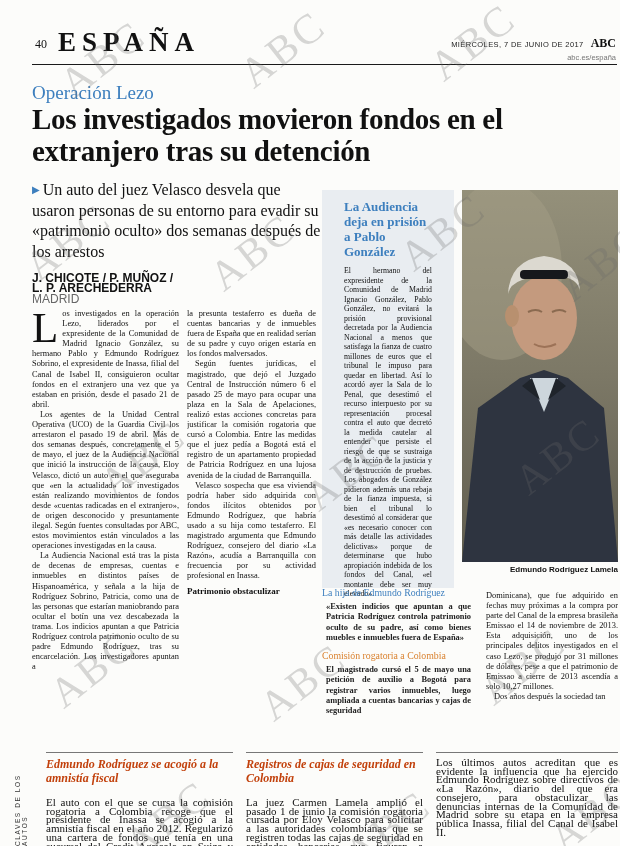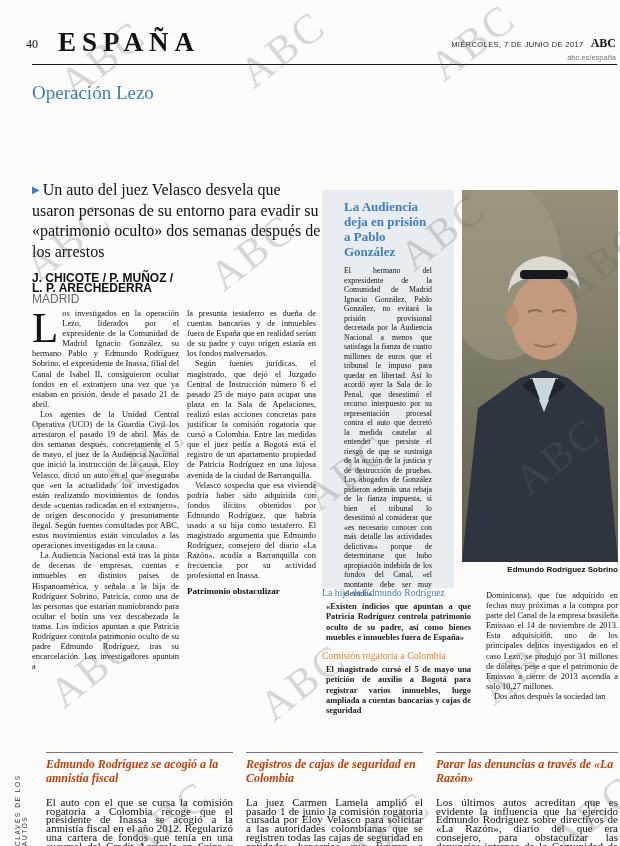--- a/index.html
+++ b/index.html
@@ -2,21 +2,21 @@
 <html lang="es"><head>
 <meta charset="utf-8">
 <style>
   html,body { margin:0; padding:0; background:#e5e5e2; }
   .page {
     position:relative; width:620px; height:846px; margin:0 auto;
     background:#fcfcfa; overflow:hidden;
     font-family:"Liberation Serif", serif; color:#111;
   }
   
-  .mh-pagenum { position:absolute; left:26px; top:37px; font-size:12px; }
+  .mh-pagenum { position:absolute; left:35px; top:37px; font-size:12px; }
   .mh-section { position:absolute; left:58px; top:27px; font-size:27px; font-weight:bold; letter-spacing:6px; }
   .mh-right   { position:absolute; right:4px; top:33px; text-align:right; font-family:"Liberation Sans", sans-serif; }
   .mh-date    { font-size:7.5px; letter-spacing:.4px; color:#222; }
   .mh-brand   { font-family:"Liberation Serif", serif; font-size:12px; font-weight:bold; margin-left:7px; }
   .mh-site    { font-size:7.5px; color:#777; margin-top:2px; }
   .mh-rule    { position:absolute; left:32px; width:585px; top:64px; border-top:1.2px solid #1a1a1a; }
 
   
   .kicker     { position:absolute; left:32px; top:82px; font-size:19px; color:#3d7fbe; }
   .headline   { position:absolute; left:32px; top:103px; width:578px; font-size:29px; line-height:32px; font-weight:bold; letter-spacing:-.3px; }
@@ -81,20 +81,21 @@
   <div class="mh-section">ESPAÑA</div>
   <div class="mh-right">
     <div>
       <span class="mh-date">MIÉRCOLES, 7 DE JUNIO DE 2017</span><span class="mh-brand">ABC</span>
     </div>
     <div class="mh-site">abc.es/españa</div>
   </div>
   <div class="mh-rule"></div>
 
   <div class="kicker">Operación Lezo</div>
+  <h1 class="headline" style="margin:0">Los investigados movieron fondos en el extranjero tras su detención</h1>
   <div class="standfirst">
     <span class="tri">▶</span><span>Un auto del juez Velasco desvela que usaron personas de su entorno para evadir su «patrimonio oculto» dos semanas después de los arrestos</span>
   </div>
 
   <div class="byline">
     <div class="b">J. CHICOTE / P. MUÑOZ /</div>
     <div class="b">L. P. ARECHEDERRA</div>
     <div class="city">MADRID</div>
   </div>
 
@@ -133,21 +134,21 @@
       <path d="M104,196 L94,188 L86,210 Z" fill="#1f242b"></path>
       <ellipse cx="82" cy="128" rx="33" ry="42" fill="#c49a7e"></ellipse>
       <ellipse cx="50" cy="126" rx="7" ry="11" fill="#b8906f"></ellipse>
       <path d="M46,104 Q48,70 82,66 Q118,70 118,104 Q118,92 106,88 Q84,80 60,90 Q48,94 46,104 Z" fill="#dcd9d0"></path>
       <rect x="58" y="80" width="48" height="9" rx="4" fill="#16181c"></rect>
       <path d="M66,122 q8,-4 14,0" stroke="#8a6a50" stroke-width="2" fill="none"></path>
       <path d="M90,122 q8,-4 14,0" stroke="#8a6a50" stroke-width="2" fill="none"></path>
       <path d="M72,154 q10,6 22,0" stroke="#9c7257" stroke-width="2" fill="none"></path>
     </svg>
   </div>
-  <div class="photo-caption">Edmundo Rodríguez Sobrino</div>
+  <div class="photo-caption">Edmundo Rodríguez Lamela</div>
 
   <div class="midblock">
     <div class="mid-h blue">La hija de Edmundo Rodríguez</div>
     <p class="mid-txt">«Existen indicios que apuntan a que Patricia Rodríguez controla patrimonio oculto de su padre, así como bienes muebles e inmuebles fuera de España»</p>
     <div class="mid-h orange">Comisión rogatoria a Colombia</div>
     <p class="mid-txt">El magistrado cursó el 5 de mayo una petición de auxilio a Bogotá para registrar varios inmuebles, luego ampliada a cuentas bancarias y cajas de seguridad</p>
   </div>
 
   <div class="col3">
     <p>Dominicana), que fue adquirido en fechas muy próximas a la compra por parte del Canal de la empresa brasileña Emissao el 14 de noviembre de 2013. Esta adquisición, uno de los principales delitos investigados en el caso Lezo, se produjo por 31 millones de dólares, pese a que el patrimonio de Emissao a cierre de 2013 ascendía a solo 10,27 millones.</p>
@@ -158,21 +159,20 @@
 
   <div class="claves-box cb1">
     <div class="claves-title">Edmundo Rodríguez se acogió a la amnistía fiscal</div>
     <div class="claves-body">El auto con el que se cursa la comisión rogatoria a Colombia recoge que el presidente de Inassa se acogió a la amnistía fiscal en el año 2012. Regularizó una cartera de fondos que tenía en una sucursal del Credit Agricole en Suiza y que ascendía a 402.239,04 euros, cuyo origen es desconocido.</div>
   </div>
   <div class="claves-box cb2">
     <div class="claves-title">Registros de cajas de seguridad en Colombia</div>
     <div class="claves-body">La juez Carmen Lamela amplió el pasado 1 de junio la comisión rogatoria cursada por Eloy Velasco para solicitar a las autoridades colombianas que se registren todas las cajas de seguridad en entidades bancarias que figuren a nombre de varios integrantes y empresas de la trama, entre ellos Edmundo Rodríguez Sobrino y su hija.</div>
   </div>
   <div class="claves-box cb3">
-    <div class="claves-title">Parar las denuncias a través de «La Razón»</div>
     <div class="claves-body">Los últimos autos acreditan que es evidente la influencia que ha ejercido Edmundo Rodríguez sobre directivos de «La Razón», diario del que era consejero, para obstaculizar las denuncias internas de la Comunidad de Madrid sobre su etapa en la empresa pública Inassa, filial del Canal de Isabel II.</div>
   </div>
 
   <span class="wm" style="left:55px;top:35px">ABC</span>
   <span class="wm" style="left:235px;top:25px">ABC</span>
   <span class="wm" style="left:425px;top:18px">ABC</span>
   <span class="wm" style="left:20px;top:218px">ABC</span>
   <span class="wm" style="left:205px;top:228px">ABC</span>
   <span class="wm" style="left:395px;top:208px">ABC</span>
   <span class="wm" style="left:555px;top:238px">ABC</span>

